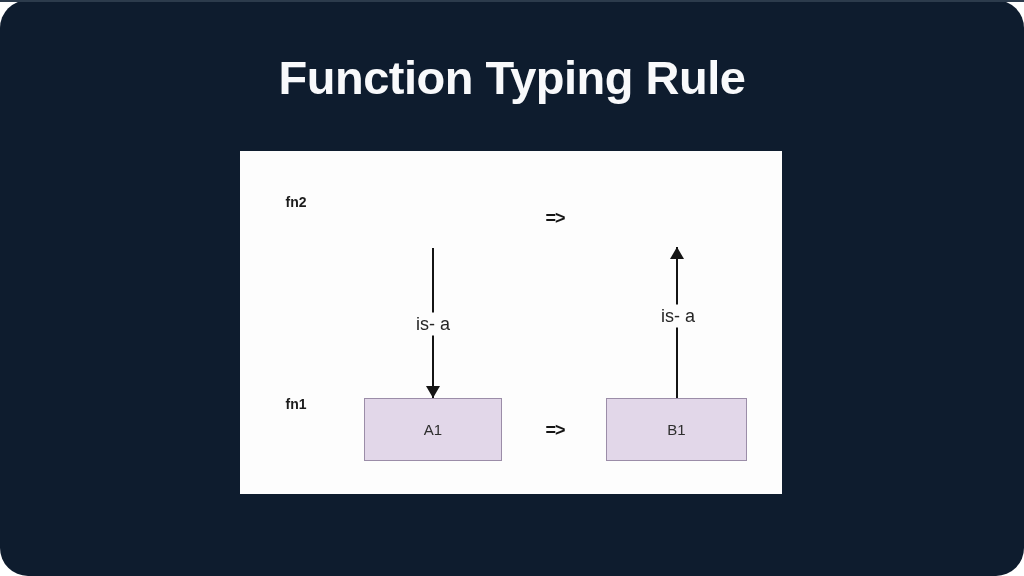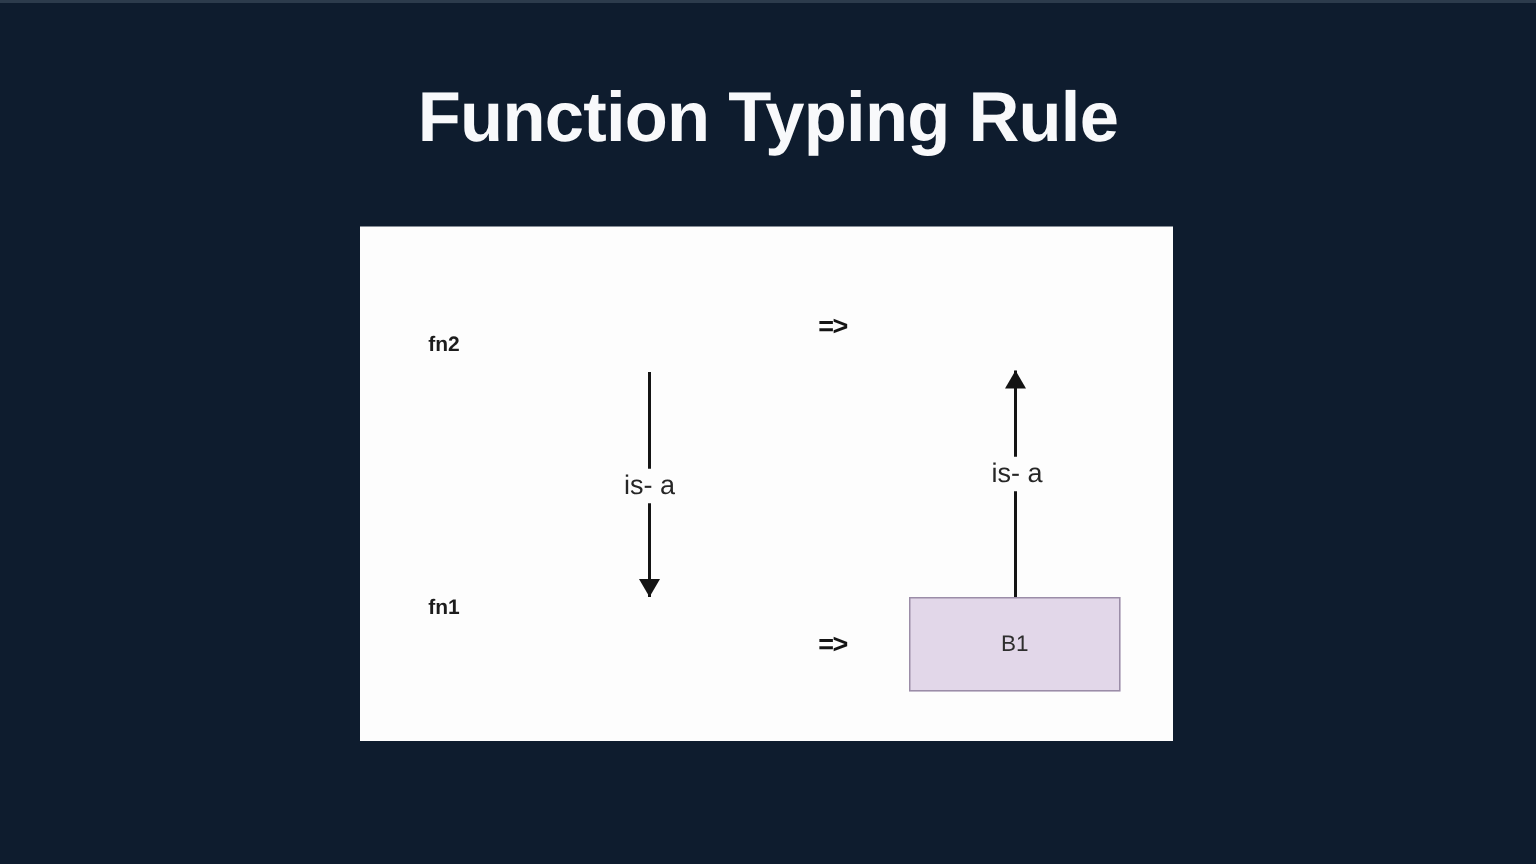--- a/index.html
+++ b/index.html
@@ -45,21 +45,21 @@
   }
   .row-label {
     position: absolute;
     width: 60px;
     text-align: center;
     font-size: 14px;
     font-weight: bold;
     color: #1c1c1c;
     transform: translate(-50%, -50%);
   }
-  .row-label.fn2 { left: 56px; top: 78px; }
+  .row-label.fn2 { left: 56px; top: 51px; }
   .row-label.fn1 { left: 56px; top: 253px; }
   .node {
     position: absolute;
     box-sizing: border-box;
     border: 1px solid;
     display: flex;
     align-items: center;
     justify-content: center;
     font-size: 15px;
     color: #2e2e2e;
@@ -108,31 +108,34 @@
     font-size: 18px;
     color: #262626;
     white-space: nowrap;
   }
   .edge-label.left  { left: 193px; top: 173px; }
   .edge-label.right { left: 438px; top: 165px; }
 </style>
 </head>
 <body>
 
-<div class="slide" style="background-color: rgb(14, 28, 46);">
+<div class="slide" style="background-color: rgb(14, 28, 46); border-radius: 28px;">
 
   <div class="slide-top-edge" style="background-color: rgb(44, 59, 76);"></div>
 
   <div class="slide-title" style="color: rgb(248, 249, 251);">Function Typing Rule</div>
 
   <div class="diagram-panel" style="background-color: rgb(253, 253, 253);">
 
     <div class="row-label fn2">fn2</div>
     <div class="row-label fn1">fn1</div>
 
+    <div class="node a1" style="background-color: rgb(226, 215, 233); border-color: rgb(155, 141, 168);">
+      <span>A1</span>
+    </div>
     <div class="node b1" style="background-color: rgb(226, 215, 233); border-color: rgb(155, 141, 168);">
       <span>B1</span>
     </div>
 
     <div class="operator top" style="color: rgb(20, 20, 20);">=&gt;</div>
     <div class="operator bottom" style="color: rgb(20, 20, 20);">=&gt;</div>
 
     <div class="edge-line left" style="background-color: rgb(20, 20, 20);"></div>
     <div class="arrowhead down"></div>
     <div class="edge-label left" style="color: rgb(38, 38, 38); background-color: rgb(253, 253, 253);">is- a</div>

